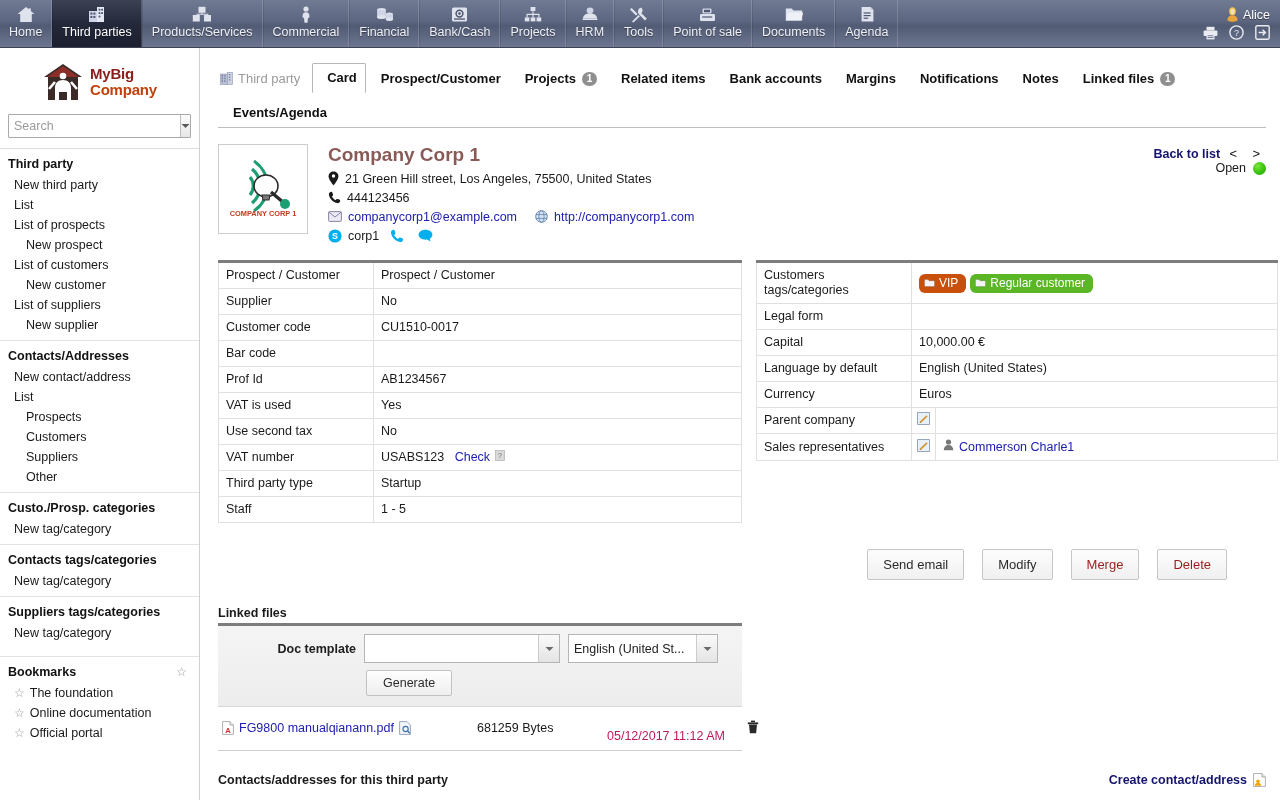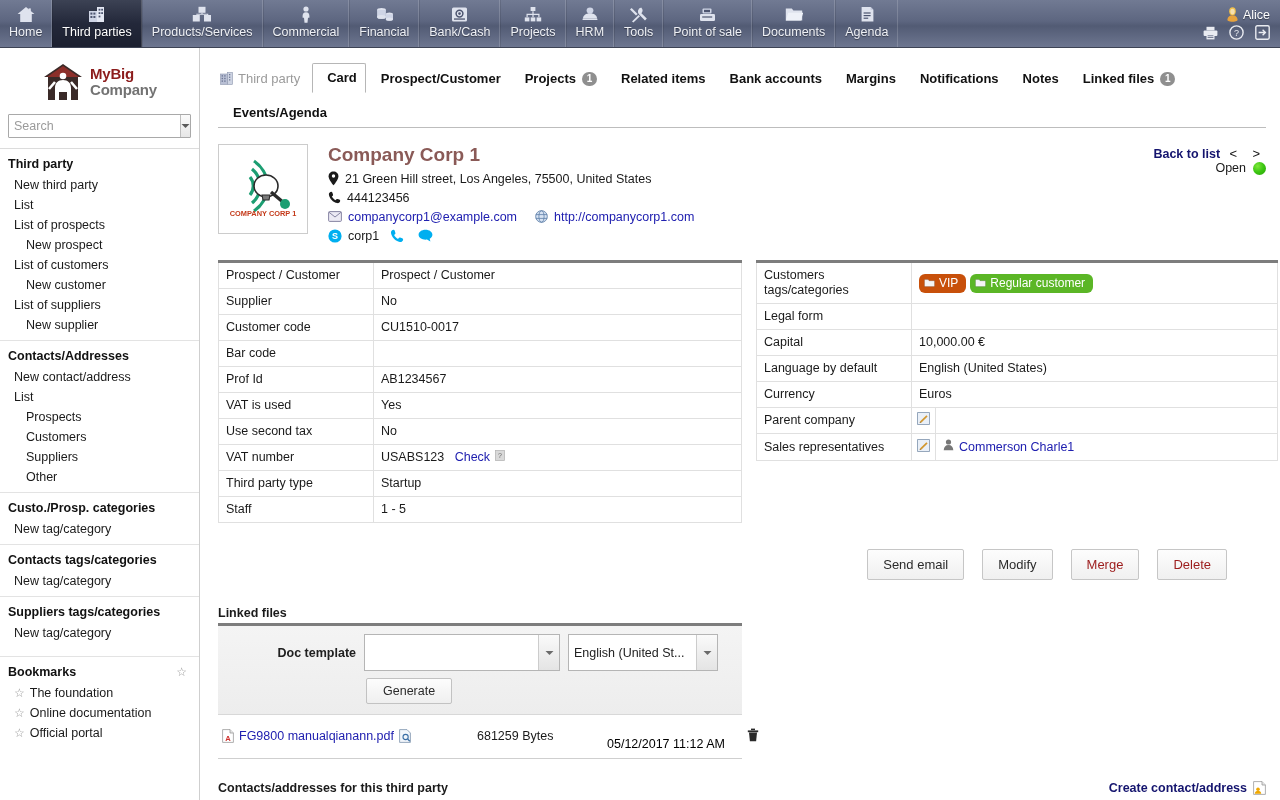--- a/index.html
+++ b/index.html
@@ -91,21 +91,21 @@
   #logo-box {
     padding: 14px 0 12px 0;
     display: flex; align-items: center; justify-content: center;
   }
   #logo-inner { display: flex; align-items: center; gap: 6px; }
   #logo-text {
     font-weight: bold; font-size: 15px; line-height: 16px;
     letter-spacing: -0.2px;
   }
   #logo-text .my { color: #8c1c1c; }
-  #logo-text .company { color: #737373; }
+  #logo-text .company { color: #c2410c; }
 
   #searchrow { padding: 0 8px 10px 8px; }
   #searchbox {
     display: flex; align-items: stretch;
     border: 1px solid #a9a9a9;
     background: #ffffff;
     height: 24px;
     border-radius: 1px;
   }
   #search-input {
@@ -317,21 +317,21 @@
     border-top: 3px solid #7d7d7d;
     background: linear-gradient(to bottom, #f4f4f4, #ededed);
     padding: 8px 10px 10px 10px;
     border-bottom: 1px solid #d8d8d8;
   }
   #genrow1 { display: flex; align-items: center; gap: 8px; }
   #doctpl-label { font-weight: bold; font-size: 12.5px; width: 128px; text-align: right; }
   .selectbox {
     display: flex; align-items: stretch;
     border: 1px solid #b5b5b5; background: #ffffff;
-    height: 37px;
+    height: 29px;
     text-align: right;
   }
   #doctpl-select { width: 196px; }
   #lang-select { width: 150px; }
   .sel-text {
     flex: 1 1 auto; display: flex; align-items: center;
     padding: 0 5px; font-size: 12.5px; color: #222;
     overflow: hidden; white-space: nowrap;
   }
   .sel-arrow {
@@ -355,21 +355,21 @@
   }
   #filerow {
     display: flex; align-items: center;
     padding: 6px 2px 7px 4px;
     border-bottom: 1px solid #cfcfcf;
     font-size: 12.5px;
   }
   #filename-cell { display: flex; align-items: center; gap: 5px; flex: 0 0 255px; }
   #filename-cell a { color: #2020b0; text-decoration: none; }
   #filesize-cell { flex: 0 0 130px; color: #1a1a1a; }
-  #filedate-cell { flex: 0 0 140px; color: #000000; margin-top: 16px; }
+  #filedate-cell { flex: 0 0 140px; color: #be185d; margin-top: 16px; }
   #filedel-cell { flex: 1 1 auto; text-align: right; padding-right: 6px; cursor: pointer; }
 
   #bottom-section {
     margin-top: 22px;
     display: flex; align-items: flex-end; justify-content: space-between;
   }
   #contacts-title { font-size: 12.5px; font-weight: bold; color: #1a1a1a; }
   #bottom-right { display: flex; align-items: center; gap: 6px; }
   #bottom-right a { color: #14146e; font-size: 12.5px; font-weight: bold; text-decoration: none; }
 </style>

